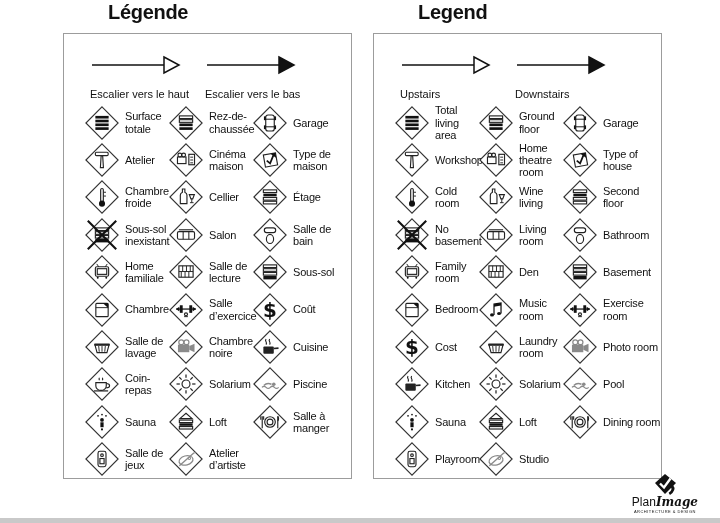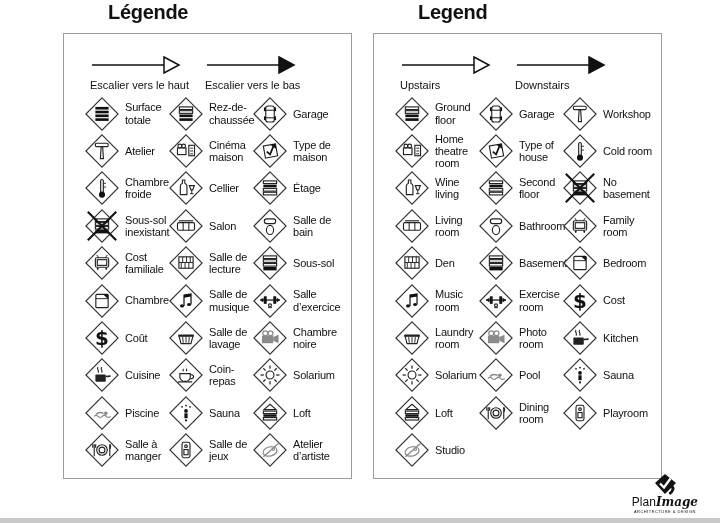--- a/index.html
+++ b/index.html
@@ -10,21 +10,21 @@
   .ptitle{
     position:absolute;top:1px;font-size:20px;font-weight:bold;letter-spacing:-0.3px;margin-left:44px;
   }
   .panel{
     position:absolute;top:33px;width:289px;height:446px;
     border:1px solid #9c9c9c;background:#fff;box-sizing:border-box;
   }
   .arrows{display:flex;margin:20px 0 0 26px;}
   .arrowcol{width:115px;}
   .arrowcol svg{display:block;}
-  .arrowlabel{font-size:11px;margin-top:3px;white-space:nowrap;}
+  .arrowlabel{font-size:11px;margin-top:12px;white-space:nowrap;}
   .items{
     display:grid;grid-template-columns:84px 84px auto;
     grid-auto-rows:37.4px;align-items:center;
     margin:4px 0 0 20px;
   }
   .item{display:flex;align-items:center;gap:5px;}
   .dicon{flex:0 0 auto;line-height:0;}
   .ilabel{font-size:11px;line-height:1.12;max-width:64px;letter-spacing:-0.2px;}
   .logo{position:absolute;right:22px;bottom:9px;text-align:center;}
   .logo svg{display:block;margin:0 auto;}
@@ -185,21 +185,21 @@
       <div class="item">
         <span class="dicon"><svg width="36" height="36" viewBox="0 0 38 38">
             <path d="M19 2 L36 19 L19 36 L2 19 Z" fill="#fff" stroke="#333" stroke-width="1.2"></path>
             <rect x="12" y="13.5" width="14" height="10" rx="1.5" stroke="#222" fill="none" stroke-width="1.2"></rect>
     <rect x="14" y="15.5" width="10" height="6" stroke="#222" fill="none" stroke-width="1.2"></rect>
     <line x1="15.5" y1="13.5" x2="13.5" y2="10.5" stroke="#222"></line>
             <line x1="22.5" y1="13.5" x2="24.5" y2="10.5" stroke="#222"></line>
     <circle cx="14.5" cy="25" r="1" fill="#111"></circle>
             <circle cx="23.5" cy="25" r="1" fill="#111"></circle>
           </svg></span>
-        <span class="ilabel">Cost familiale</span>
+        <span class="ilabel">Home familiale</span>
       </div>
       <div class="item">
         <span class="dicon"><svg width="36" height="36" viewBox="0 0 38 38">
             <path d="M19 2 L36 19 L19 36 L2 19 Z" fill="#fff" stroke="#333" stroke-width="1.2"></path>
             <rect x="11.5" y="12.5" width="15" height="12" stroke="#222" fill="none" stroke-width="1.2"></rect>
     <line x1="11.5" y1="18.5" x2="26.5" y2="18.5" stroke="#222"></line>
     <line x1="15.5" y1="12.5" x2="15.5" y2="18.5" stroke="#222"></line>
             <line x1="19.5" y1="12.5" x2="19.5" y2="18.5" stroke="#222"></line>
             <line x1="23.5" y1="12.5" x2="23.5" y2="18.5" stroke="#222"></line>
     <line x1="14" y1="18.5" x2="14" y2="24.5" stroke="#222"></line>
@@ -219,30 +219,20 @@
         <span class="ilabel">Sous-sol</span>
       </div>
       <div class="item">
         <span class="dicon"><svg width="36" height="36" viewBox="0 0 38 38">
             <path d="M19 2 L36 19 L19 36 L2 19 Z" fill="#fff" stroke="#333" stroke-width="1.2"></path>
             <rect x="12.5" y="12" width="13" height="14" rx="1" stroke="#222" fill="none" stroke-width="1.2"></rect>
     <line x1="12.5" y1="16.5" x2="25.5" y2="16.5" stroke="#222"></line>
     <path d="M20 12 L25.5 12 L25.5 17 Z" fill="#111"></path>
           </svg></span>
         <span class="ilabel">Chambre</span>
-      </div>
-      <div class="item">
-        <span class="dicon"><svg width="36" height="36" viewBox="0 0 38 38">
-            <path d="M19 2 L36 19 L19 36 L2 19 Z" fill="#fff" stroke="#333" stroke-width="1.2"></path>
-            <ellipse cx="14.8" cy="24.2" rx="2.1" ry="1.7" fill="#111"></ellipse>
-    <ellipse cx="22.2" cy="22.7" rx="2.1" ry="1.7" fill="#111"></ellipse>
-    <path d="M16.9 24.2 L16.9 12.8 L24.3 11.5 L24.3 22.7" stroke="#111" stroke-width="1.3" fill="none"></path>
-    <path d="M16.9 12.8 L24.3 11.5 L24.3 14.3 L16.9 15.6 Z" fill="#111"></path>
-          </svg></span>
-        <span class="ilabel">Salle de musique</span>
       </div>
       <div class="item">
         <span class="dicon"><svg width="36" height="36" viewBox="0 0 38 38">
             <path d="M19 2 L36 19 L19 36 L2 19 Z" fill="#fff" stroke="#333" stroke-width="1.2"></path>
             <line x1="8.5" y1="18" x2="29.5" y2="18" stroke="#222" stroke-width="1.4"></line>
     <rect x="12.5" y="14" width="3" height="8" fill="#111"></rect>
             <rect x="22.5" y="14" width="3" height="8" fill="#111"></rect>
     <path d="M8.5 18 L12 15.5 L12 20.5 Z" fill="#111"></path>
             <path d="M29.5 18 L26 15.5 L26 20.5 Z" fill="#111"></path>
     <circle cx="19" cy="23.6" r="1.6" stroke="#222" fill="none" stroke-width="1.2"></circle>
@@ -397,20 +387,30 @@
         <line x1="2" y1="11" x2="74" y2="11" stroke="#111" stroke-width="1.6"></line>
         <path d="M74 3 L89 11 L74 19 Z" fill="#111" stroke="#111" stroke-width="1.5"></path>
       </svg>
       <div class="arrowlabel">Downstairs</div>
     </div>
   </div>
   <div class="items">
       <div class="item">
         <span class="dicon"><svg width="36" height="36" viewBox="0 0 38 38">
             <path d="M19 2 L36 19 L19 36 L2 19 Z" fill="#fff" stroke="#333" stroke-width="1.2"></path>
+            <rect x="12" y="11.5" width="14" height="2.8" fill="#111"></rect>
+            <rect x="12" y="15.5" width="14" height="2.8" fill="#111"></rect>
+            <rect x="12" y="19.5" width="14" height="2.8" fill="#111"></rect>
+            <rect x="12" y="23.5" width="14" height="2.8" fill="#111"></rect>
+          </svg></span>
+        <span class="ilabel">Total living area</span>
+      </div>
+      <div class="item">
+        <span class="dicon"><svg width="36" height="36" viewBox="0 0 38 38">
+            <path d="M19 2 L36 19 L19 36 L2 19 Z" fill="#fff" stroke="#333" stroke-width="1.2"></path>
             <rect x="12" y="11.5" width="14" height="2.8" stroke="#222" fill="none" stroke-width="1.2"></rect>
             <rect x="12" y="15.5" width="14" height="2.8" stroke="#222" fill="none" stroke-width="1.2"></rect>
             <rect x="12" y="19.5" width="14" height="2.8" fill="#111"></rect>
             <rect x="12" y="23.5" width="14" height="2.8" fill="#111"></rect>
           </svg></span>
         <span class="ilabel">Ground floor</span>
       </div>
       <div class="item">
         <span class="dicon"><svg width="36" height="36" viewBox="0 0 38 38">
             <path d="M19 2 L36 19 L19 36 L2 19 Z" fill="#fff" stroke="#333" stroke-width="1.2"></path>

